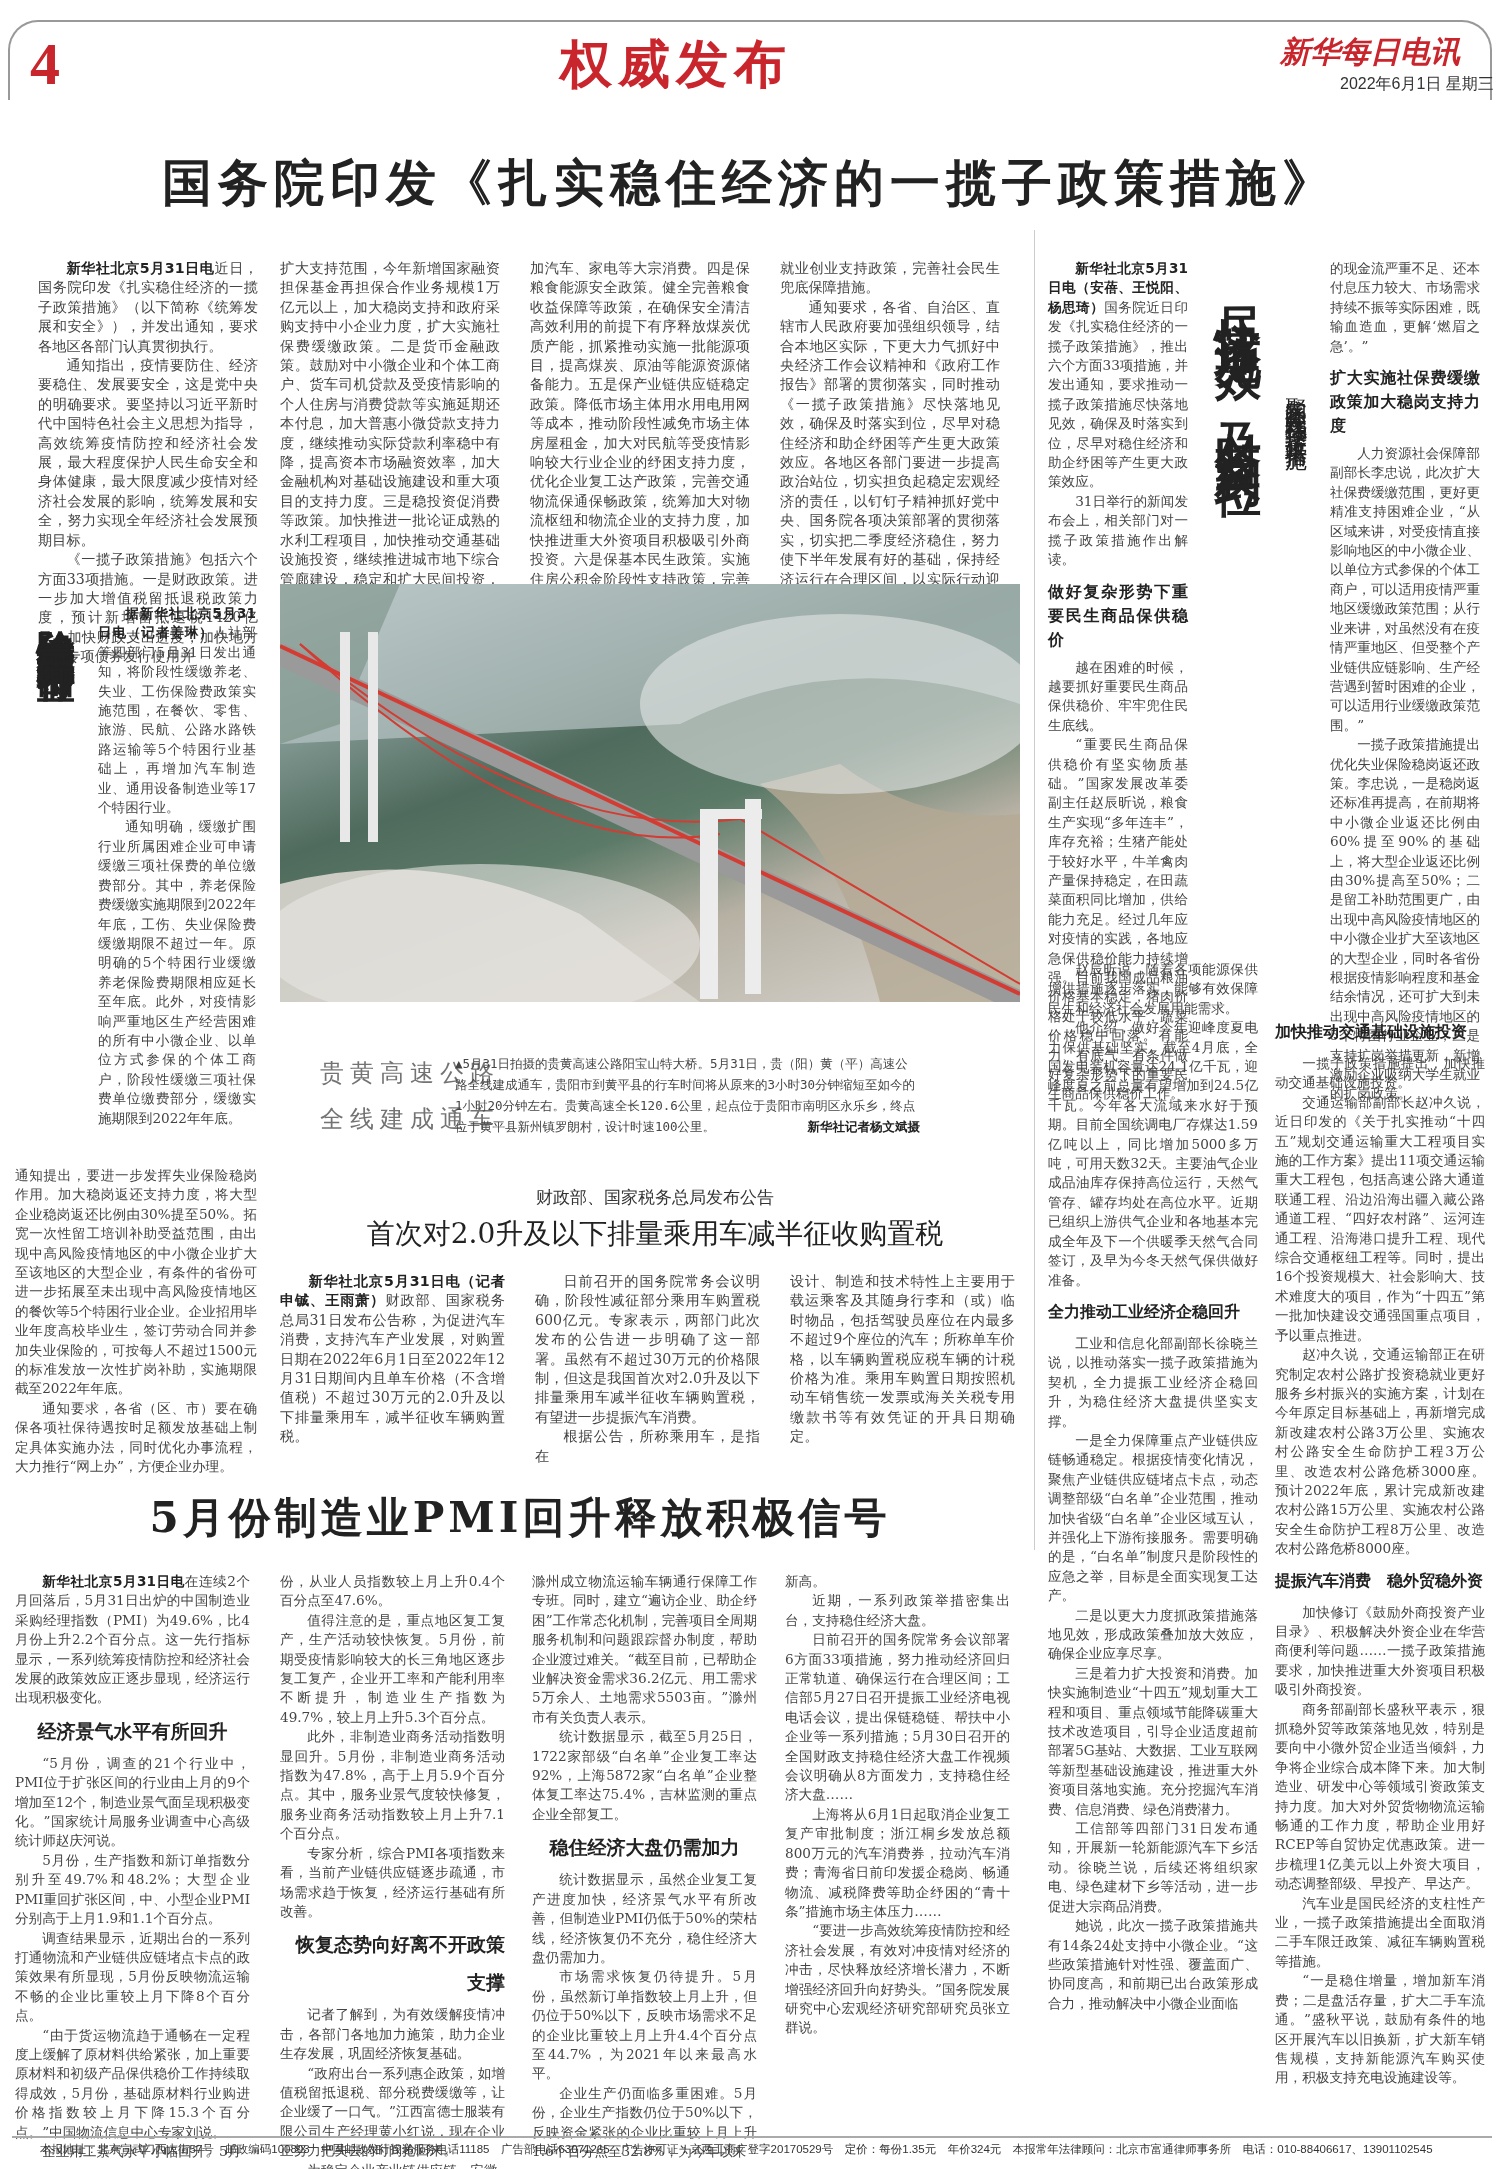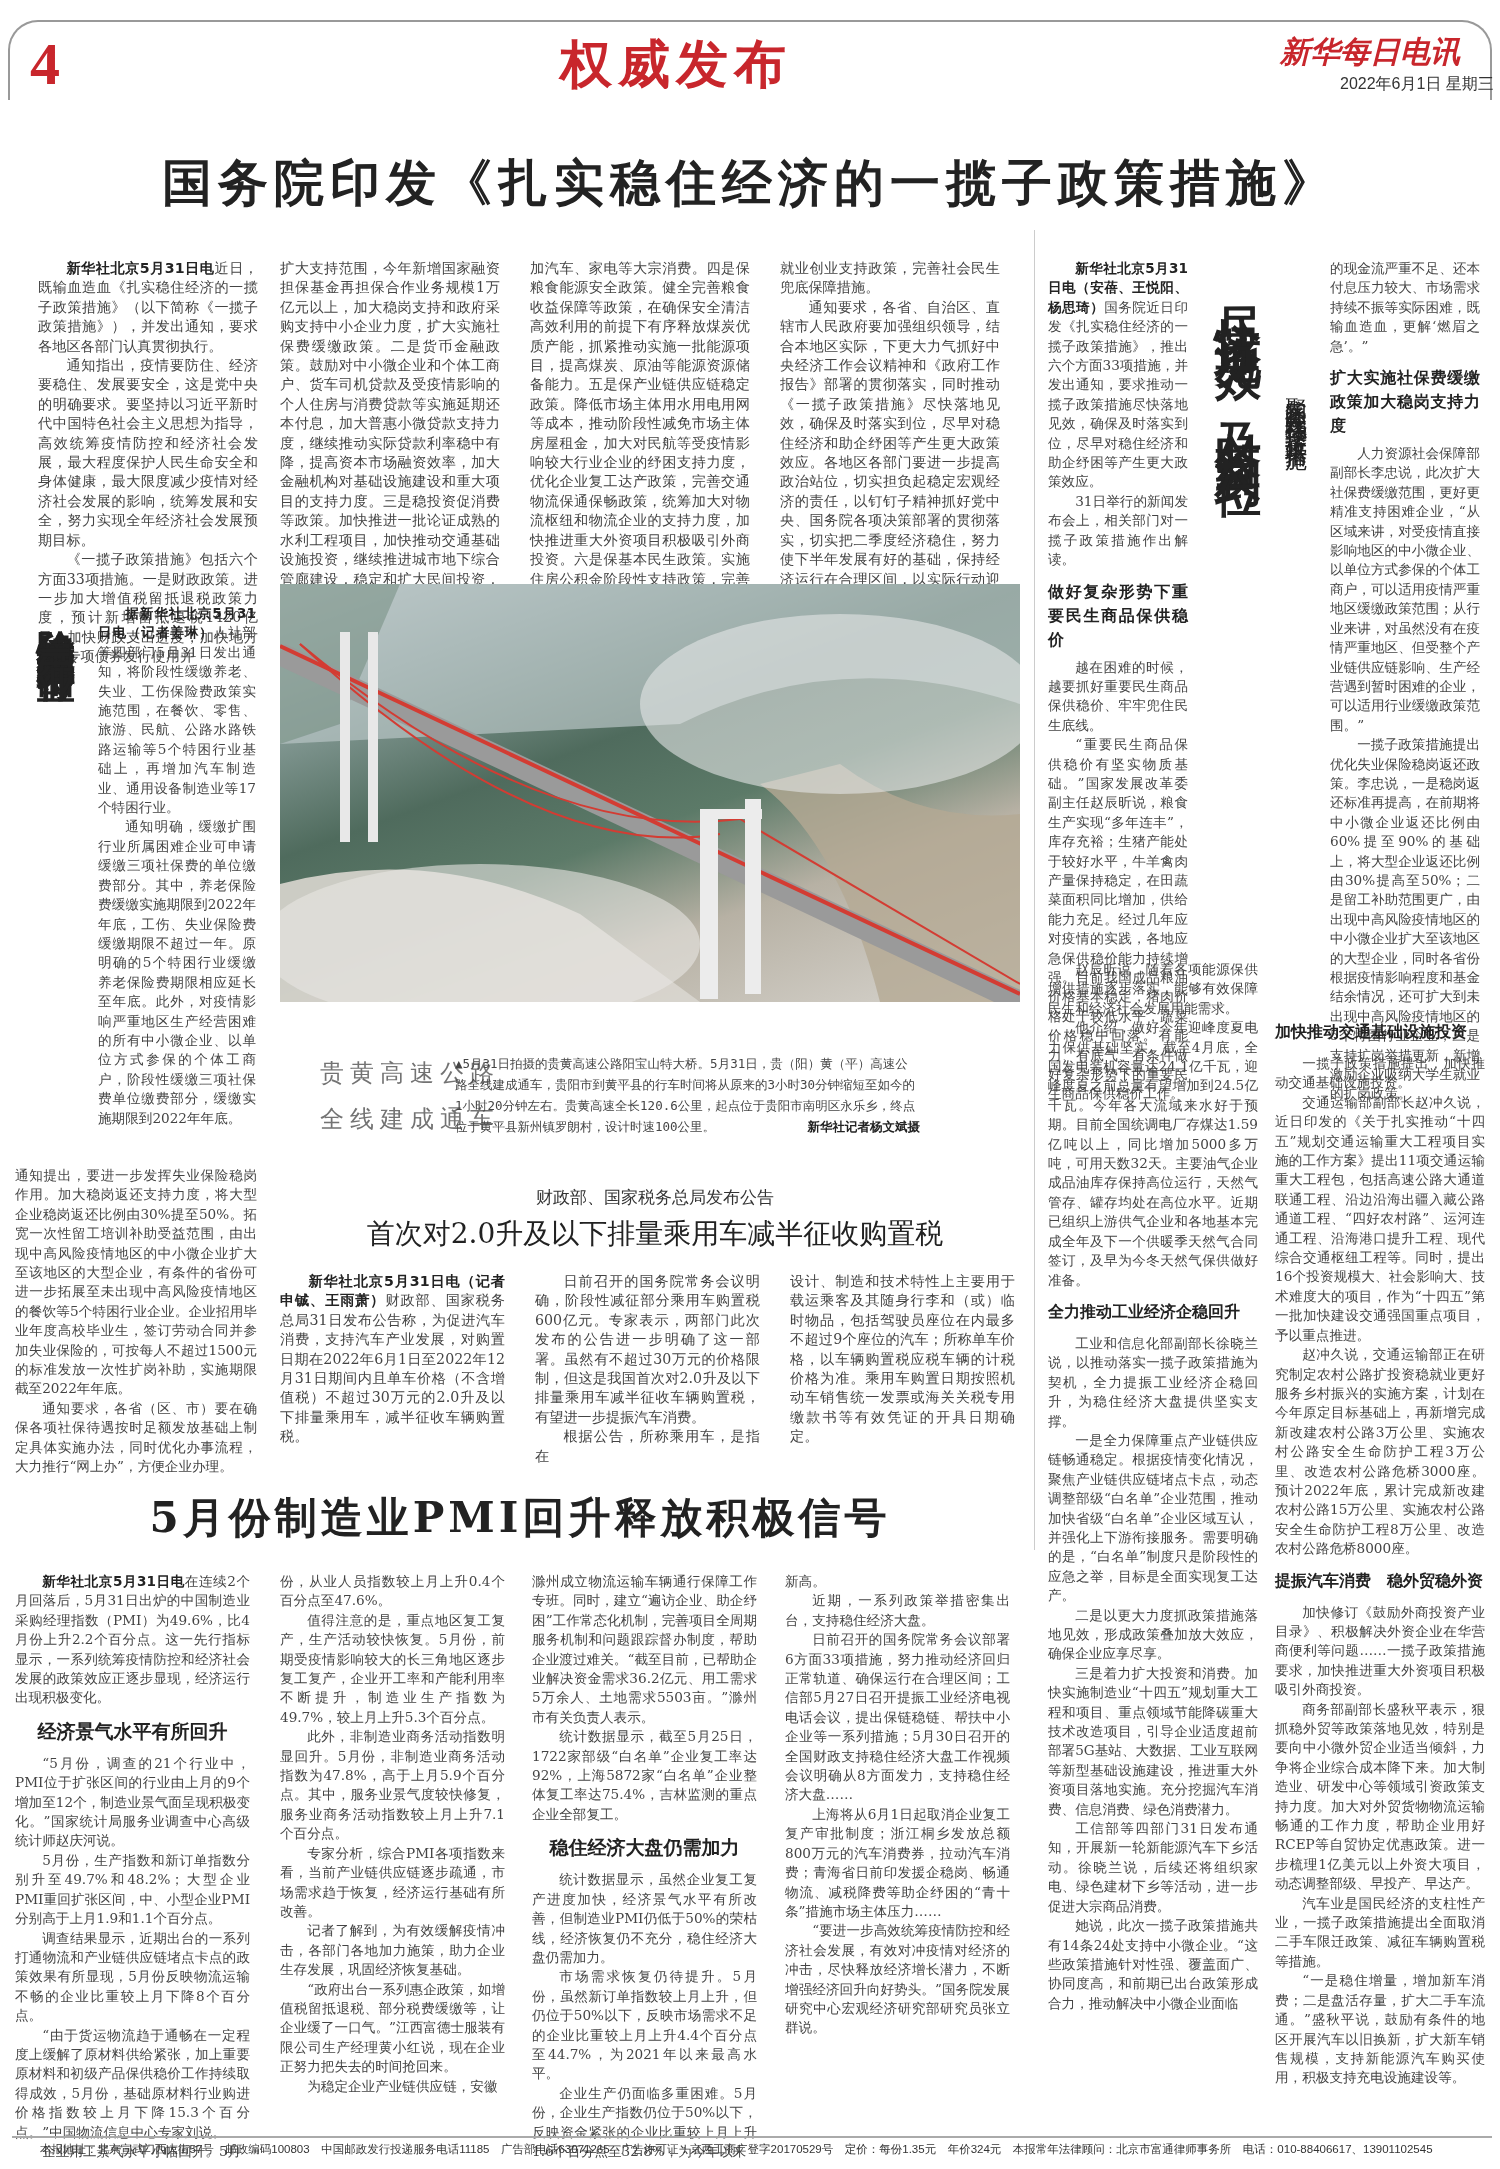--- a/index.html
+++ b/index.html
@@ -33,21 +33,21 @@
 
 <div class="abs masthead"></div>
 <div class="abs page-num">4</div>
 <div class="abs section-title">权威发布</div>
 <div class="abs brand">新华每日电讯</div>
 <div class="abs pubdate">2022年6月1日 星期三</div>
 
 <div class="abs main-headline">国务院印发《扎实稳住经济的一揽子政策措施》</div>
 
 <div class="abs col" style="left:38px;top:259px;width:220px;">
-  <p><span class="lead">新华社北京5月31日电</span><span>近日，既输血造血《扎实稳住经济的一揽子政策措施》（以下简称《一揽子政策措施》），并发出通知，要求各地区各部门认真贯彻执行。</span></p>
+  <p><span class="lead">新华社北京5月31日电</span><span>近日，国务院印发《扎实稳住经济的一揽子政策措施》（以下简称《统筹发展和安全》），并发出通知，要求各地区各部门认真贯彻执行。</span></p>
   <p>通知指出，疫情要防住、经济要稳住、发展要安全，这是党中央的明确要求。要坚持以习近平新时代中国特色社会主义思想为指导，高效统筹疫情防控和经济社会发展，最大程度保护人民生命安全和身体健康，最大限度减少疫情对经济社会发展的影响，统筹发展和安全，努力实现全年经济社会发展预期目标。</p>
   <p>《一揽子政策措施》包括六个方面33项措施。一是财政政策。进一步加大增值税留抵退税政策力度，预计新增留抵退税1420亿元，加快财政支出进度，加快地方政府专项债券发行使用并</p>
 </div>
 <div class="abs col" style="left:280px;top:259px;width:220px;">
   <div>扩大支持范围，今年新增国家融资担保基金再担保合作业务规模1万亿元以上，加大稳岗支持和政府采购支持中小企业力度，扩大实施社保费缓缴政策。二是货币金融政策。鼓励对中小微企业和个体工商户、货车司机贷款及受疫情影响的个人住房与消费贷款等实施延期还本付息，加大普惠小微贷款支持力度，继续推动实际贷款利率稳中有降，提高资本市场融资效率，加大金融机构对基础设施建设和重大项目的支持力度。三是稳投资促消费等政策。加快推进一批论证成熟的水利工程项目，加快推动交通基础设施投资，继续推进城市地下综合管廊建设，稳定和扩大民间投资，促进平台经济规范健康发展，稳定增</div>
 </div>
 <div class="abs col" style="left:530px;top:259px;width:220px;">
   <div>加汽车、家电等大宗消费。四是保粮食能源安全政策。健全完善粮食收益保障等政策，在确保安全清洁高效利用的前提下有序释放煤炭优质产能，抓紧推动实施一批能源项目，提高煤炭、原油等能源资源储备能力。五是保产业链供应链稳定政策。降低市场主体用水用电用网等成本，推动阶段性减免市场主体房屋租金，加大对民航等受疫情影响较大行业企业的纾困支持力度，优化企业复工达产政策，完善交通物流保通保畅政策，统筹加大对物流枢纽和物流企业的支持力度，加快推进重大外资项目积极吸引外商投资。六是保基本民生政策。实施住房公积金阶段性支持政策，完善农业转移人口和农村劳动力</div>
 </div>
 <div class="abs col" style="left:780px;top:259px;width:220px;">
@@ -156,20 +156,21 @@
   <p>5月份，生产指数和新订单指数分别升至49.7%和48.2%；大型企业PMI重回扩张区间，中、小型企业PMI分别高于上月1.9和1.1个百分点。</p>
   <p>调查结果显示，近期出台的一系列打通物流和产业链供应链堵点卡点的政策效果有所显现，5月份反映物流运输不畅的企业比重较上月下降8个百分点。</p>
   <p>“由于货运物流趋于通畅在一定程度上缓解了原材料供给紧张，加上重要原材料和初级产品保供稳价工作持续取得成效，5月份，基础原材料行业购进价格指数较上月下降15.3个百分点。”中国物流信息中心专家刘说。</p>
   <p>企业用工景气水平小幅回升。5月</p>
 </div>
 <div class="abs col" style="left:280px;top:1572px;width:225px;font-size:13.6px;">
   <div>份，从业人员指数较上月上升0.4个百分点至47.6%。</div>
   <p>值得注意的是，重点地区复工复产，生产活动较快恢复。5月份，前期受疫情影响较大的长三角地区逐步复工复产，企业开工率和产能利用率不断提升，制造业生产指数为49.7%，较上月上升5.3个百分点。</p>
   <p>此外，非制造业商务活动指数明显回升。5月份，非制造业商务活动指数为47.8%，高于上月5.9个百分点。其中，服务业景气度较快修复，服务业商务活动指数较上月上升7.1个百分点。</p>
   <p>专家分析，综合PMI各项指数来看，当前产业链供应链逐步疏通，市场需求趋于恢复，经济运行基础有所改善。</p>
+  <div class="subhead" style="text-align:right;margin:4px 0;">恢复态势向好离不开政策支撑</div>
   <p>记者了解到，为有效缓解疫情冲击，各部门各地加力施策，助力企业生存发展，巩固经济恢复基础。</p>
   <p>“政府出台一系列惠企政策，如增值税留抵退税、部分税费缓缴等，让企业缓了一口气。”江西富德士服装有限公司生产经理黄小红说，现在企业正努力把失去的时间抢回来。</p>
   <p>为稳定企业产业链供应链，安徽</p>
 </div>
 <div class="abs col" style="left:532px;top:1572px;width:225px;font-size:13.6px;">
   <div>滁州成立物流运输车辆通行保障工作专班。同时，建立“遍访企业、助企纾困”工作常态化机制，完善项目全周期服务机制和问题跟踪督办制度，帮助企业渡过难关。“截至目前，已帮助企业解决资金需求36.2亿元、用工需求5万余人、土地需求5503亩。”滁州市有关负责人表示。</div>
   <p>统计数据显示，截至5月25日，1722家部级“白名单”企业复工率达92%，上海5872家“白名单”企业整体复工率达75.4%，吉林监测的重点企业全部复工。</p>
   <div class="subhead" style="text-align:center;margin:4px 0;">稳住经济大盘仍需加力</div>
   <p>统计数据显示，虽然企业复工复产进度加快，经济景气水平有所改善，但制造业PMI仍低于50%的荣枯线，经济恢复仍不充分，稳住经济大盘仍需加力。</p>
   <p>市场需求恢复仍待提升。5月份，虽然新订单指数较上月上升，但仍位于50%以下，反映市场需求不足的企业比重较上月上升4.4个百分点至44.7%，为2021年以来最高水平。</p>

